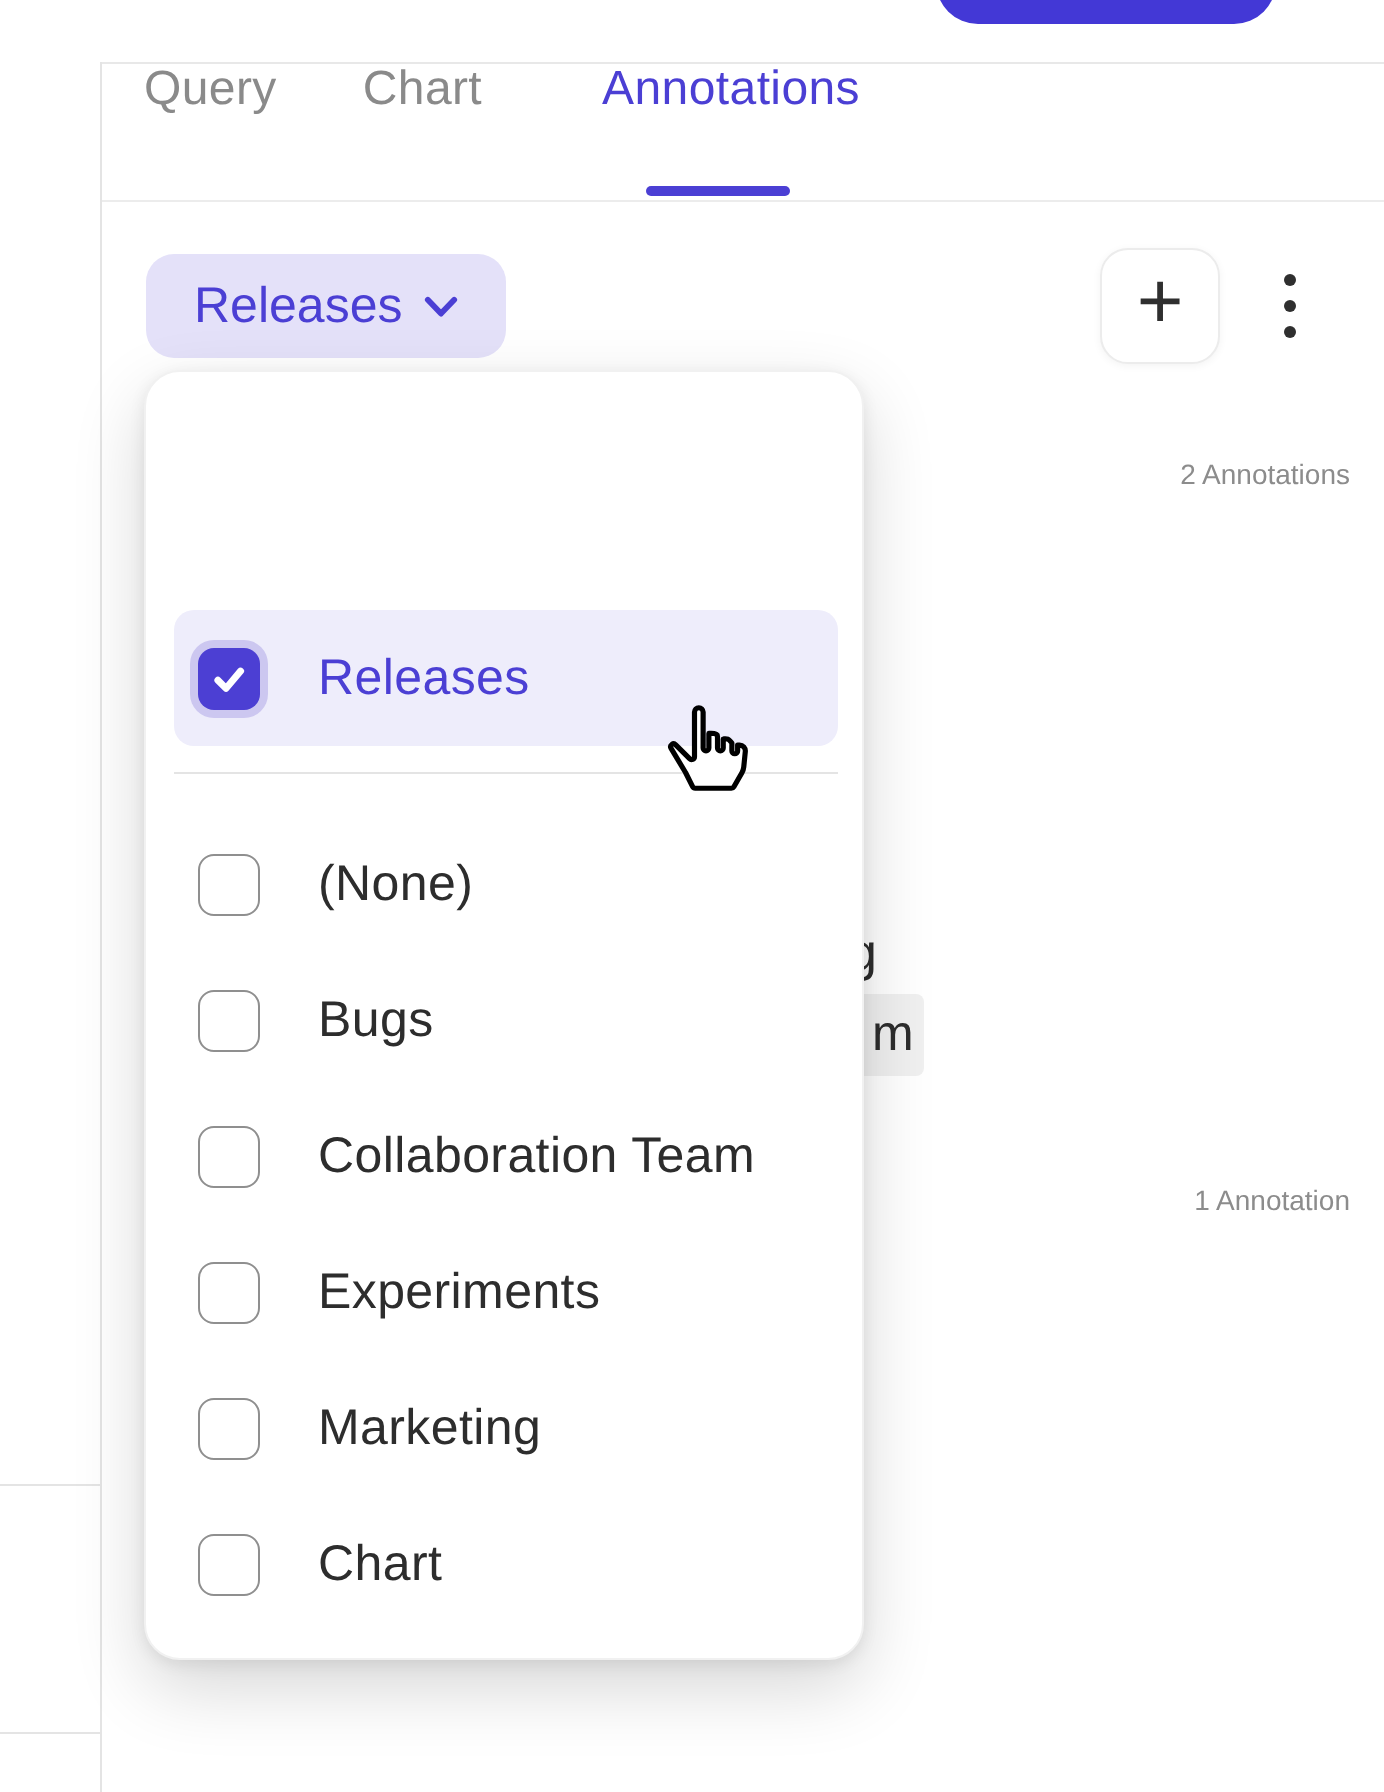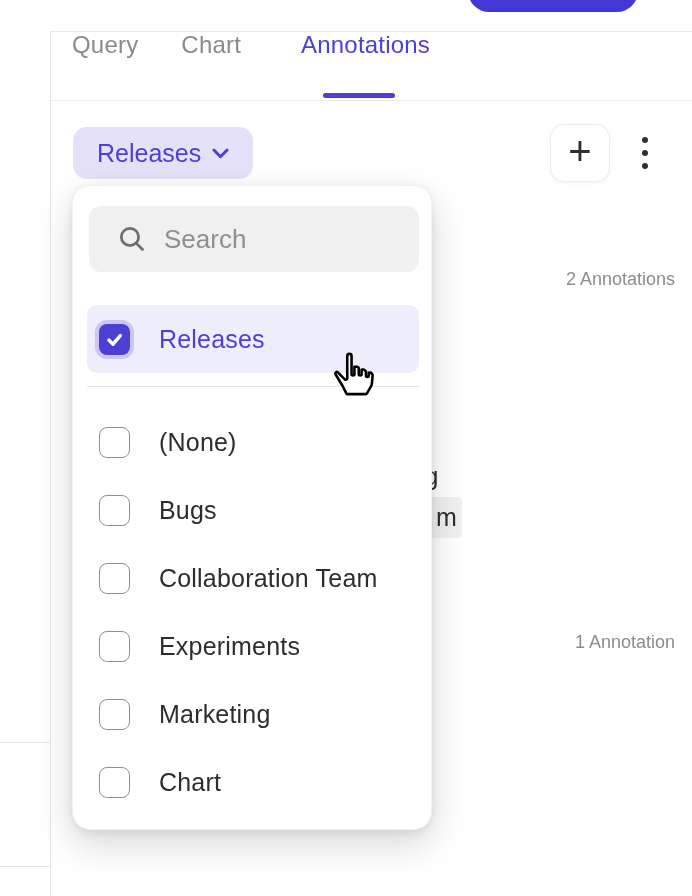--- a/index.html
+++ b/index.html
@@ -47,21 +47,21 @@
     font-size:40px;font-weight:300;color:#2f2f2f;line-height:1;cursor:pointer;font-family:inherit;padding:0 0 4px 0;
   }
   .kebab-btn{
     position:absolute;left:635px;top:135px;width:20px;height:36px;
     display:flex;flex-direction:column;align-items:center;justify-content:space-between;
     background:none;border:none;cursor:pointer;padding:2px 0;
   }
   .kebab-btn .dot{width:6px;height:6px;border-radius:50%;background:#2f2f2f;}
 
   
-  .ann-count{position:absolute;right:17px;font-size:18px;color:#8c8c8c;z-index:1;margin-top:40px;}
+  .ann-count{position:absolute;right:17px;font-size:14px;color:#8c8c8c;z-index:1;}
   .ann-count.c1{top:229px;}
   .ann-count.c2{top:592px;}
   .frag-text{position:absolute;left:424px;top:461px;font-size:26px;color:#2d2d2d;z-index:1;}
   .frag-chip{
     position:absolute;left:414px;top:497px;width:48px;height:41px;z-index:1;
     background:#f0f0f0;border-radius:0 4px 4px 0;
     display:flex;align-items:center;font-size:25px;color:#2d2d2d;padding-left:22px;box-sizing:border-box;
   }
 
   
@@ -150,29 +150,20 @@
 
 <div class="ann-count c1">2 Annotations</div>
 <div class="ann-count c2">1 Annotation</div>
 <div class="frag-text">g</div>
 <div class="frag-chip">
   <span>m</span>
 </div>
 
 <div class="panel">
 
-  <div class="search-box">
-    <span style="display:flex;">
-      <svg width="26" height="26" viewBox="0 0 19 19">
-          <circle cx="8" cy="8" r="6.3" fill="none" stroke="#6e6e6e" stroke-width="2"></circle>
-          <line x1="12.7" y1="12.7" x2="17.2" y2="17.2" stroke="#6e6e6e" stroke-width="2" stroke-linecap="round"></line>
-        </svg>
-    </span>
-    <input type="text" placeholder="Search" style="">
-  </div>
 
   <div class="opt-row selected">
     <span class="cb">
       <svg width="21" height="21" viewBox="0 0 17 17">
           <polyline points="4,9 7.3,12.3 13.2,5.3" fill="none" stroke="#ffffff" stroke-width="2.8" stroke-linecap="round" stroke-linejoin="round"></polyline>
         </svg>
     </span>
     <span class="olbl">Releases</span>
   </div>
 

